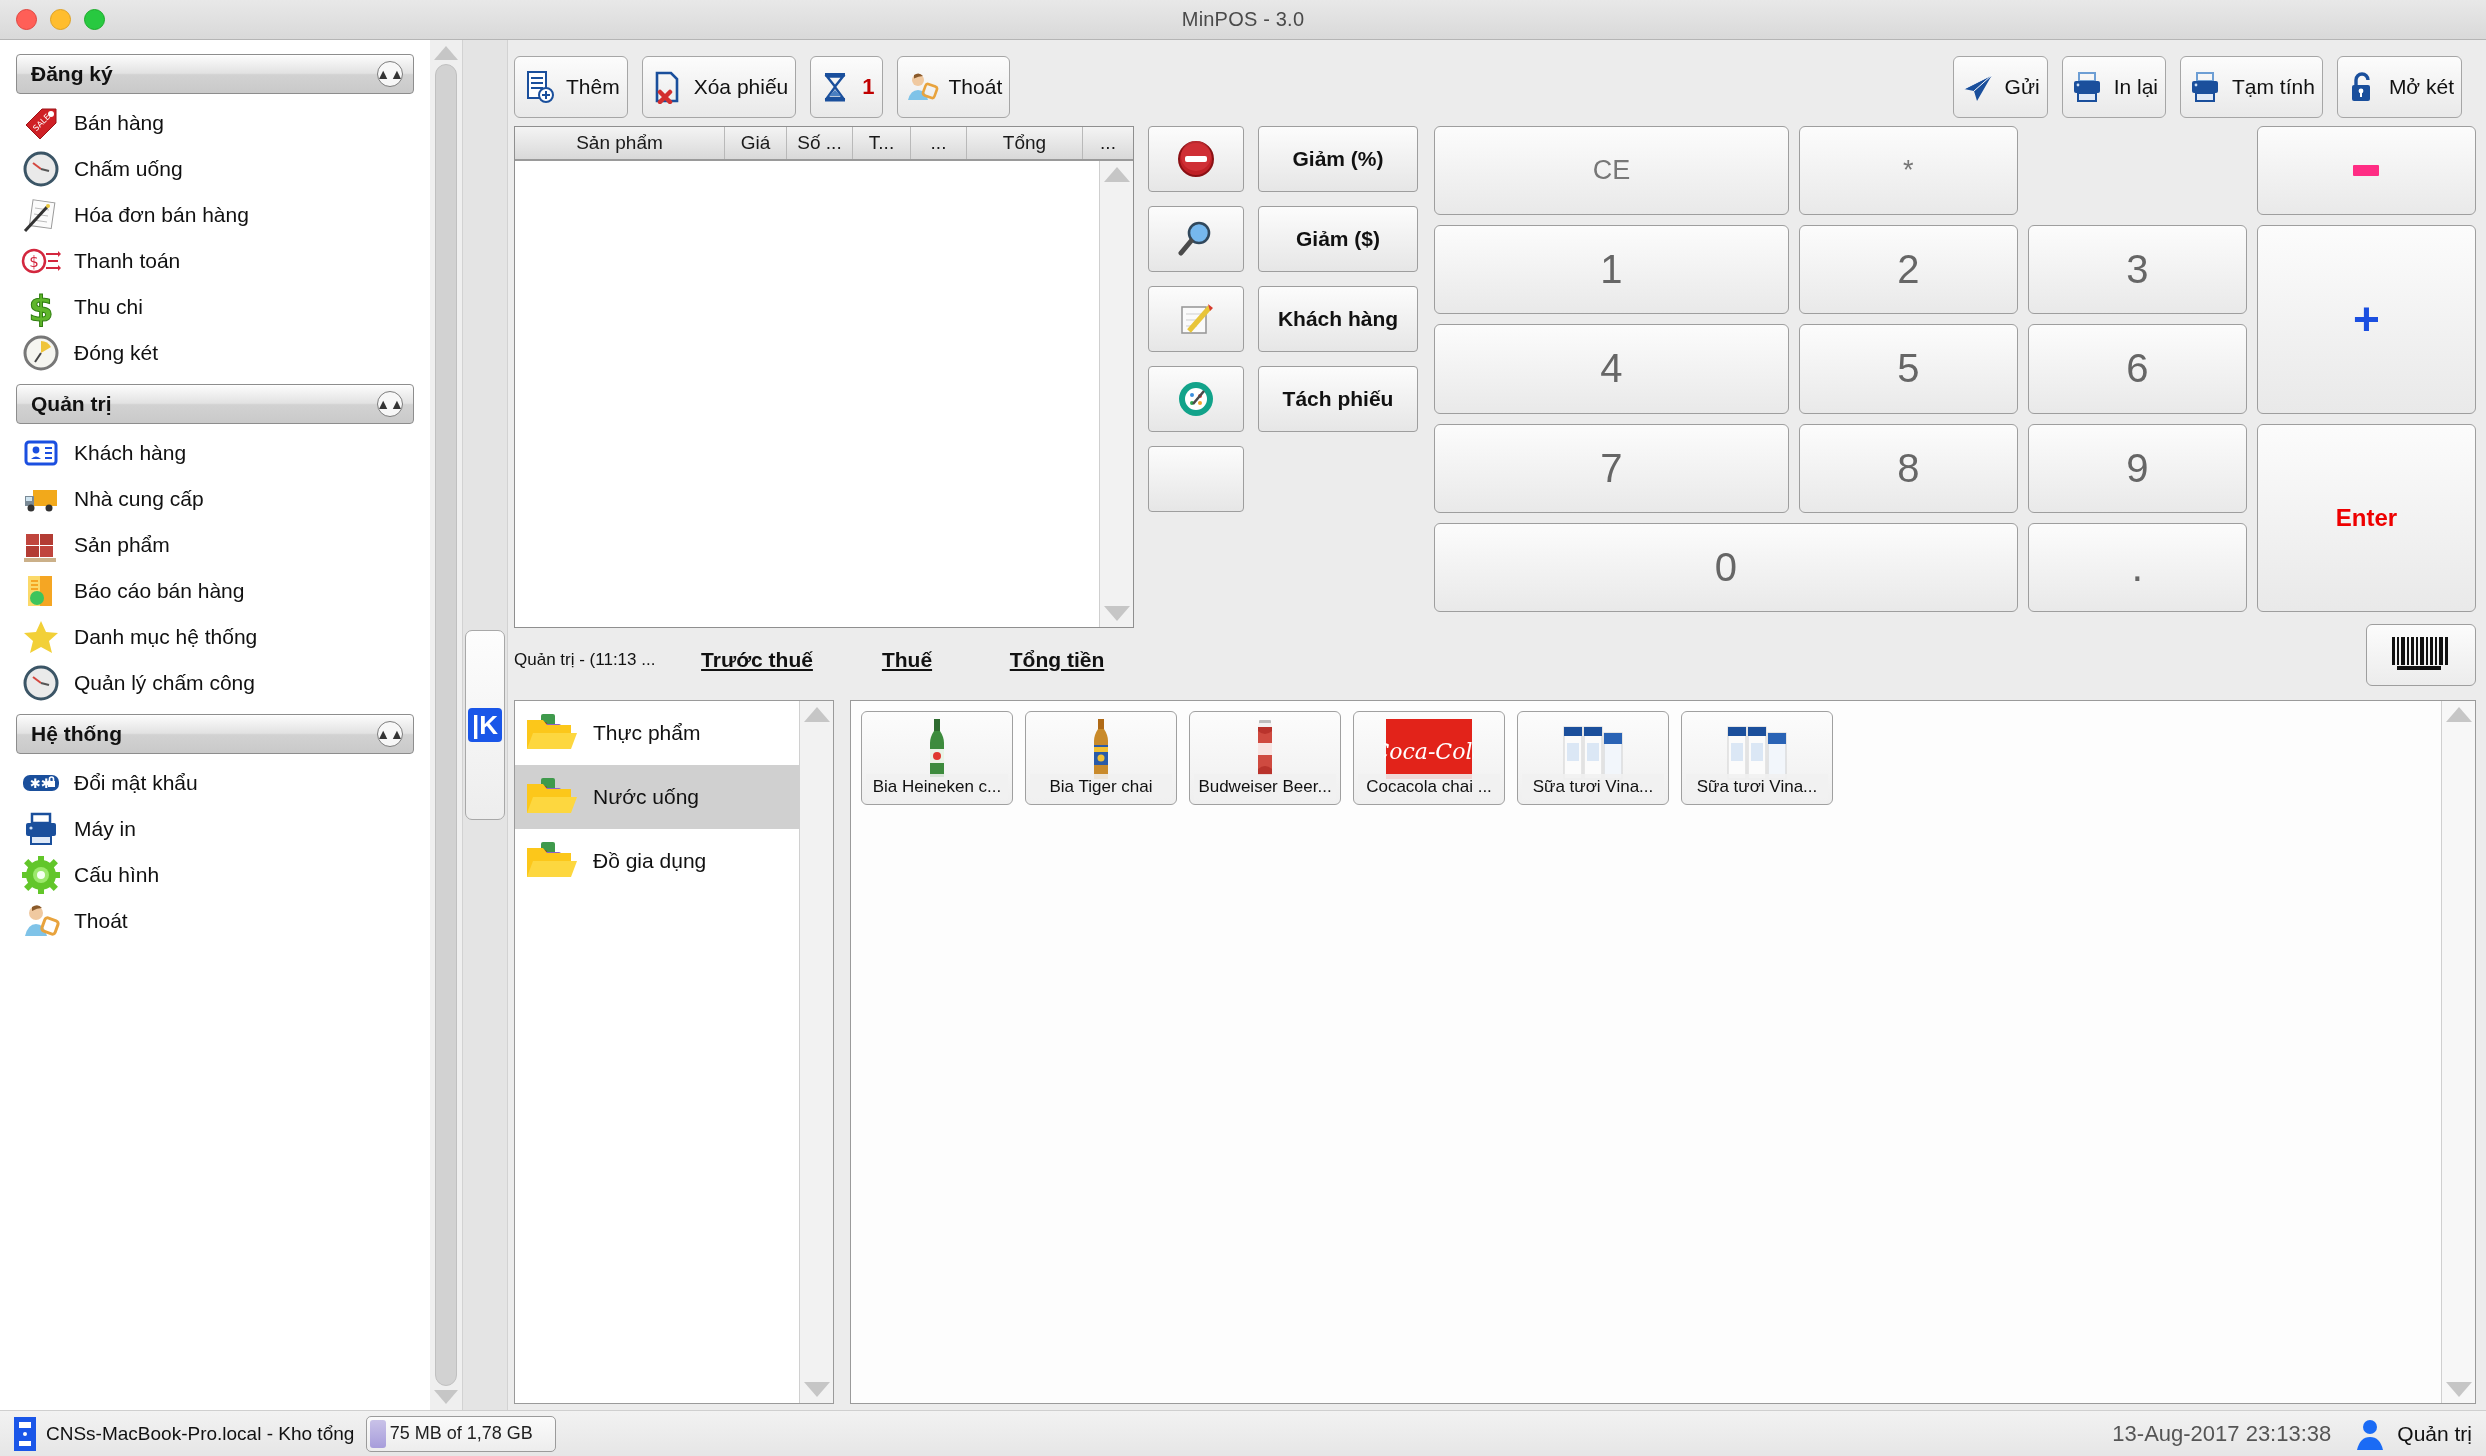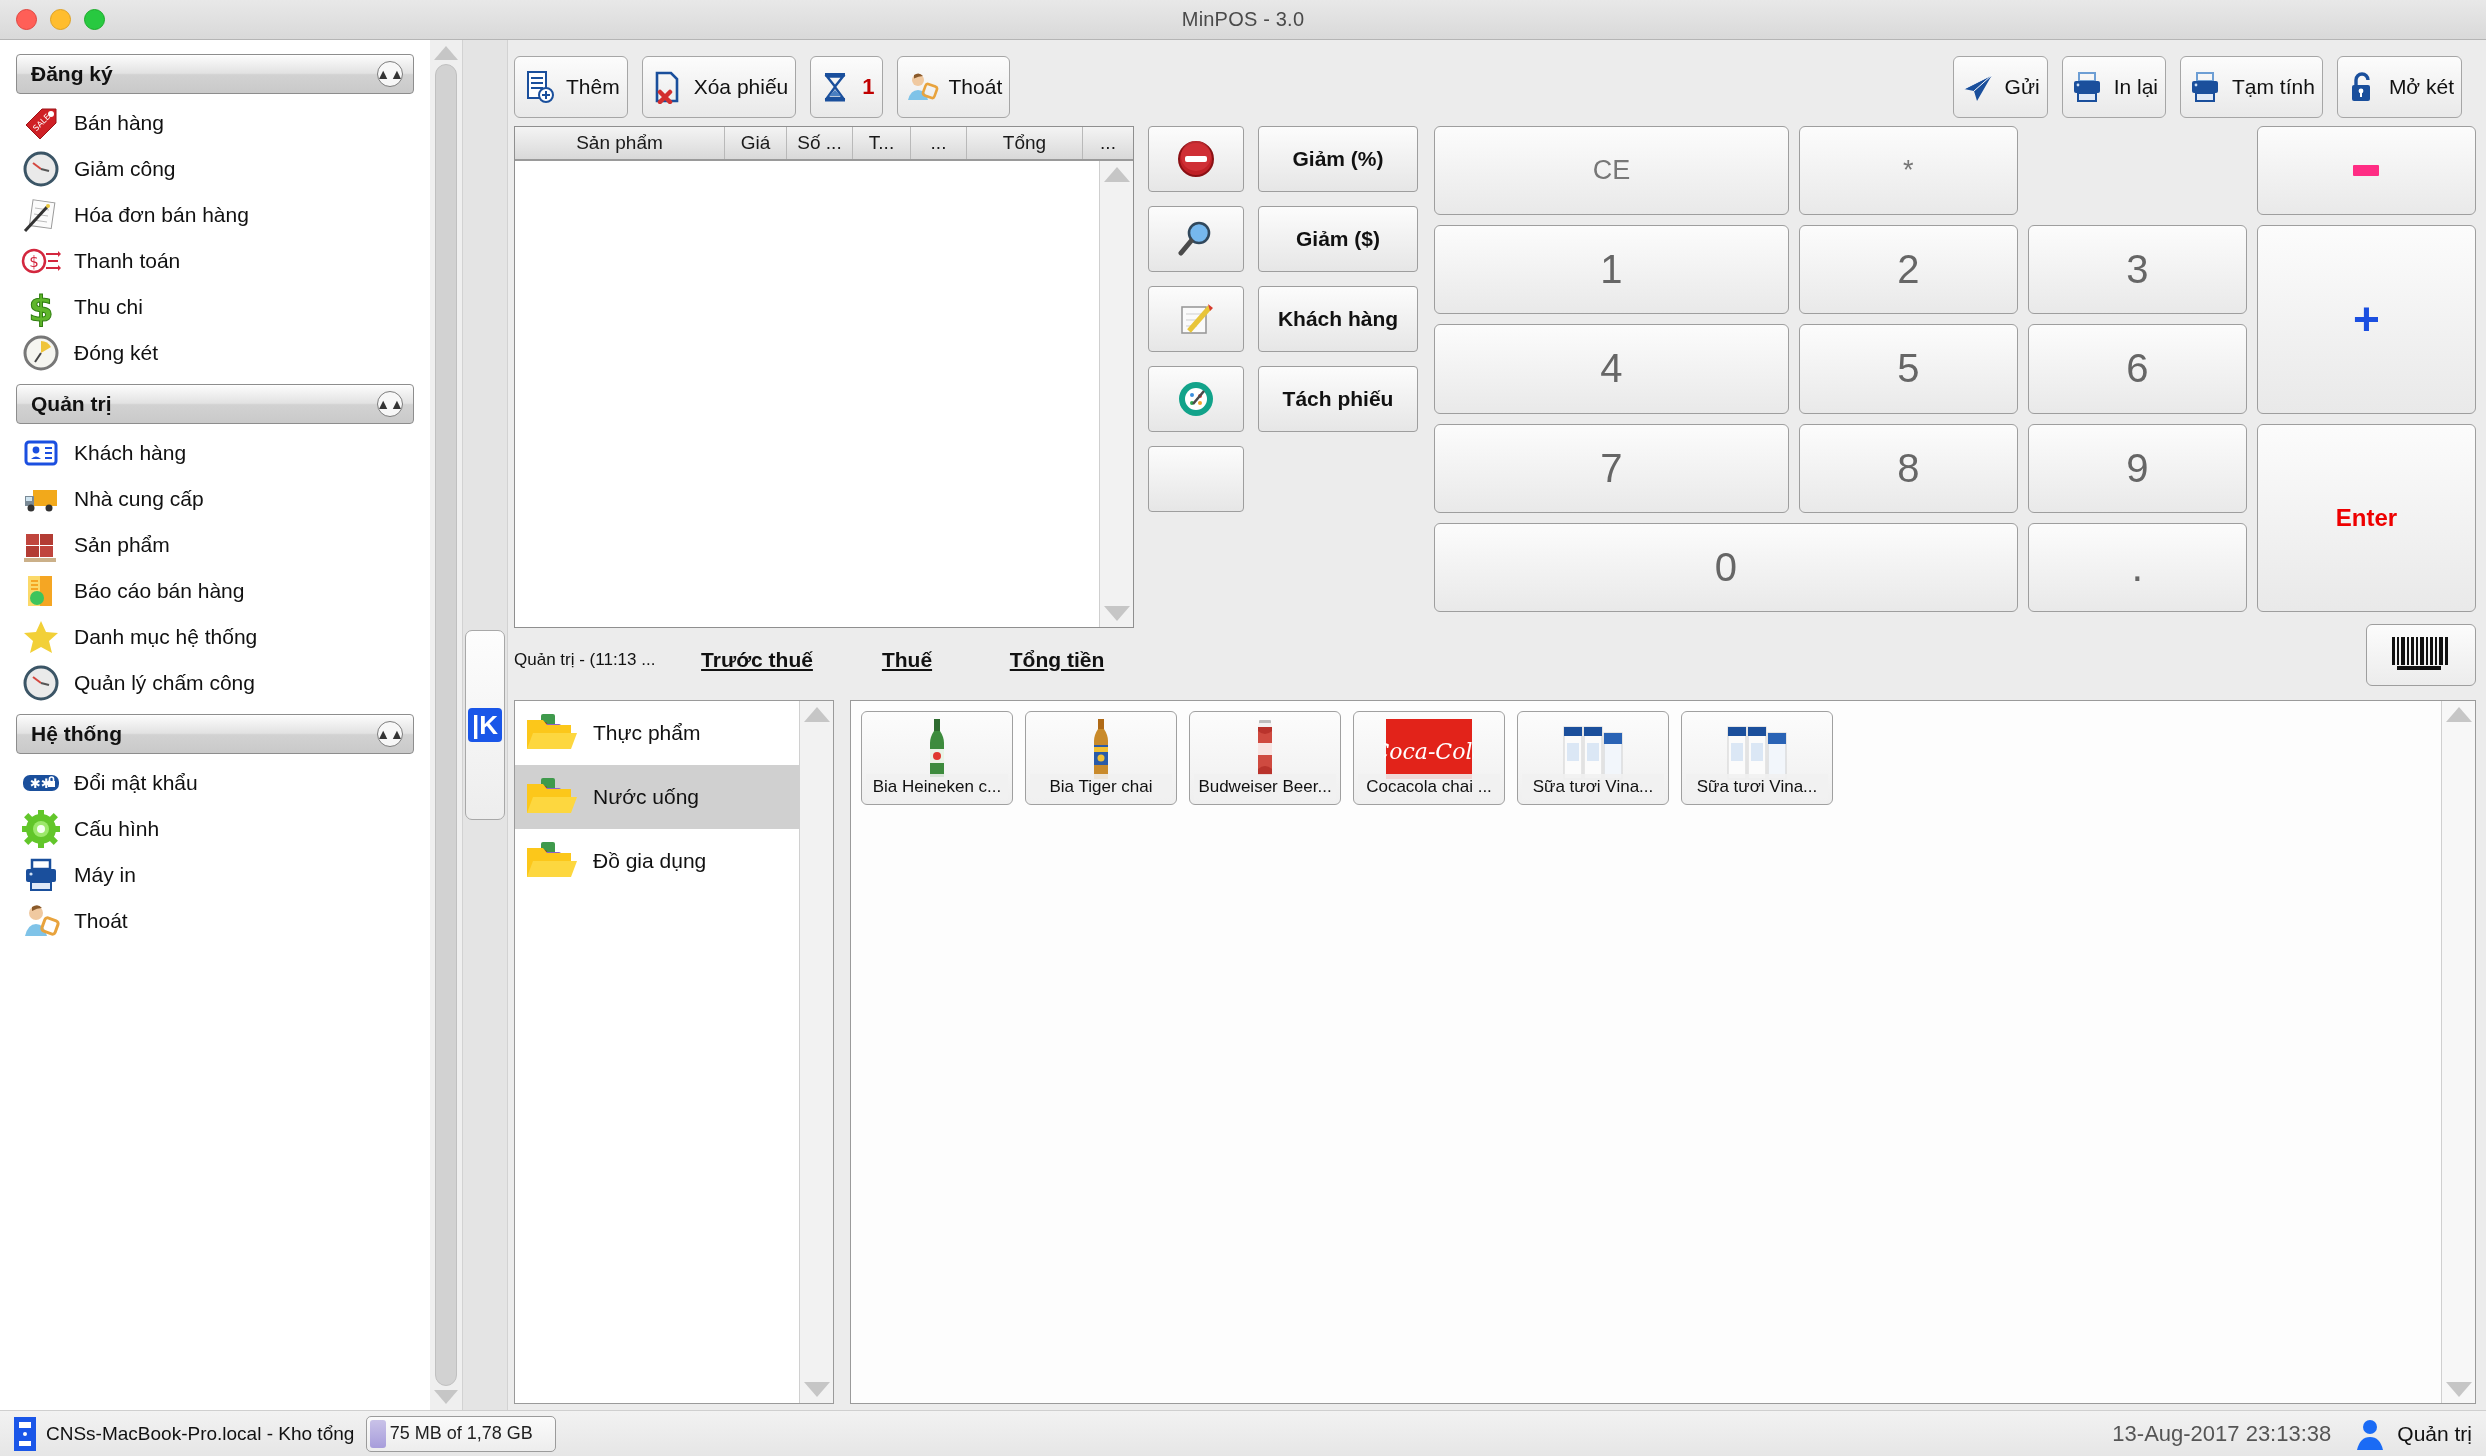--- a/index.html
+++ b/index.html
@@ -278,21 +278,21 @@
       <span>Bán hàng</span>
     </div>
     <div class="nav-item">
       <span class="nav-ico">
         <svg viewBox="0 0 40 40">
             <circle cx="20" cy="20" r="16" fill="#eaeaea" stroke="#3b5566" stroke-width="3"></circle>
             <line x1="20" y1="20" x2="12" y2="14" stroke="#d4473f" stroke-width="2"></line>
             <line x1="20" y1="20" x2="28" y2="22" stroke="#555" stroke-width="2"></line>
           </svg>
       </span>
-      <span>Giảm công</span>
+      <span>Chấm uống</span>
     </div>
     <div class="nav-item">
       <span class="nav-ico">
         <svg viewBox="0 0 40 40">
             <rect x="10" y="6" width="22" height="26" fill="#fbfbfb" stroke="#9a9a9a" transform="rotate(8 20 20)"></rect>
             <line x1="14" y1="13" x2="28" y2="15" stroke="#bbb"></line>
             <line x1="13" y1="19" x2="27" y2="21" stroke="#bbb"></line>
             <line x1="12" y1="25" x2="26" y2="27" stroke="#bbb"></line>
             <line x1="4" y1="36" x2="26" y2="12" stroke="#333" stroke-width="3"></line>
             <circle cx="27" cy="11" r="2" fill="#e8c53a"></circle>
@@ -419,20 +419,31 @@
     <div class="nav-item">
       <span class="nav-ico">
         <svg viewBox="0 0 40 40">
             <rect x="2" y="12" width="36" height="16" rx="7" fill="#1a4f9c"></rect>
             <text x="9" y="25" font-size="13" fill="#fff" font-family="DejaVu Sans">✱✱</text>
             <rect x="27" y="18" width="7" height="6" fill="#fff"></rect>
             <path d="M28.5 18 v-2 a2 2 0 0 1 4 0 v2" fill="none" stroke="#fff" stroke-width="1.6"></path>
           </svg>
       </span>
       <span>Đổi mật khẩu</span>
+    </div>
+    <div class="nav-item">
+      <span class="nav-ico">
+        <svg viewBox="0 0 40 40">
+            <rect x="11" y="5" width="18" height="9" fill="none" stroke="#1a4f9c" stroke-width="2.5"></rect>
+            <rect x="5" y="14" width="30" height="13" rx="2" fill="#1a4f9c"></rect>
+            <circle cx="10" cy="19" r="1.6" fill="#cfe0f5"></circle>
+            <rect x="10" y="27" width="20" height="8" fill="#dfe9f7" stroke="#1a4f9c" stroke-width="2"></rect>
+          </svg>
+      </span>
+      <span>Máy in</span>
     </div>
     <div class="nav-item">
       <span class="nav-ico">
         <svg viewBox="0 0 40 40">
             <g fill="#62c62a">
               <circle cx="20" cy="20" r="15"></circle>
             </g>
             <g fill="#62c62a">
               <rect x="17" y="1" width="6" height="8"></rect>
               <rect x="17" y="31" width="6" height="8"></rect>
@@ -441,31 +452,20 @@
               <rect x="5" y="5" width="6" height="8" transform="rotate(-45 8 9)"></rect>
               <rect x="29" y="5" width="6" height="8" transform="rotate(45 32 9)"></rect>
               <rect x="5" y="27" width="6" height="8" transform="rotate(45 8 31)"></rect>
               <rect x="29" y="27" width="6" height="8" transform="rotate(-45 32 31)"></rect>
             </g>
             <circle cx="20" cy="20" r="8" fill="#9ce86b"></circle>
             <circle cx="20" cy="20" r="4" fill="#f4fff0"></circle>
           </svg>
       </span>
       <span>Cấu hình</span>
-    </div>
-    <div class="nav-item">
-      <span class="nav-ico">
-        <svg viewBox="0 0 40 40">
-            <rect x="11" y="5" width="18" height="9" fill="none" stroke="#1a4f9c" stroke-width="2.5"></rect>
-            <rect x="5" y="14" width="30" height="13" rx="2" fill="#1a4f9c"></rect>
-            <circle cx="10" cy="19" r="1.6" fill="#cfe0f5"></circle>
-            <rect x="10" y="27" width="20" height="8" fill="#dfe9f7" stroke="#1a4f9c" stroke-width="2"></rect>
-          </svg>
-      </span>
-      <span>Máy in</span>
     </div>
     <div class="nav-item">
       <span class="nav-ico">
         <svg viewBox="0 0 40 40">
             <circle cx="15" cy="12" r="7" fill="#f0c9a0"></circle>
             <path d="M11 6 q6 -4 10 1 q-5 0 -10 3 z" fill="#8a5a2b"></path>
             <path d="M4 35 q3 -12 11 -12 q8 0 11 12 z" fill="#7fc3e8"></path>
             <rect x="22" y="18" width="14" height="14" rx="3" fill="none" stroke="#e8a33d" stroke-width="3" transform="rotate(20 29 25)"></rect>
           </svg>
       </span>

